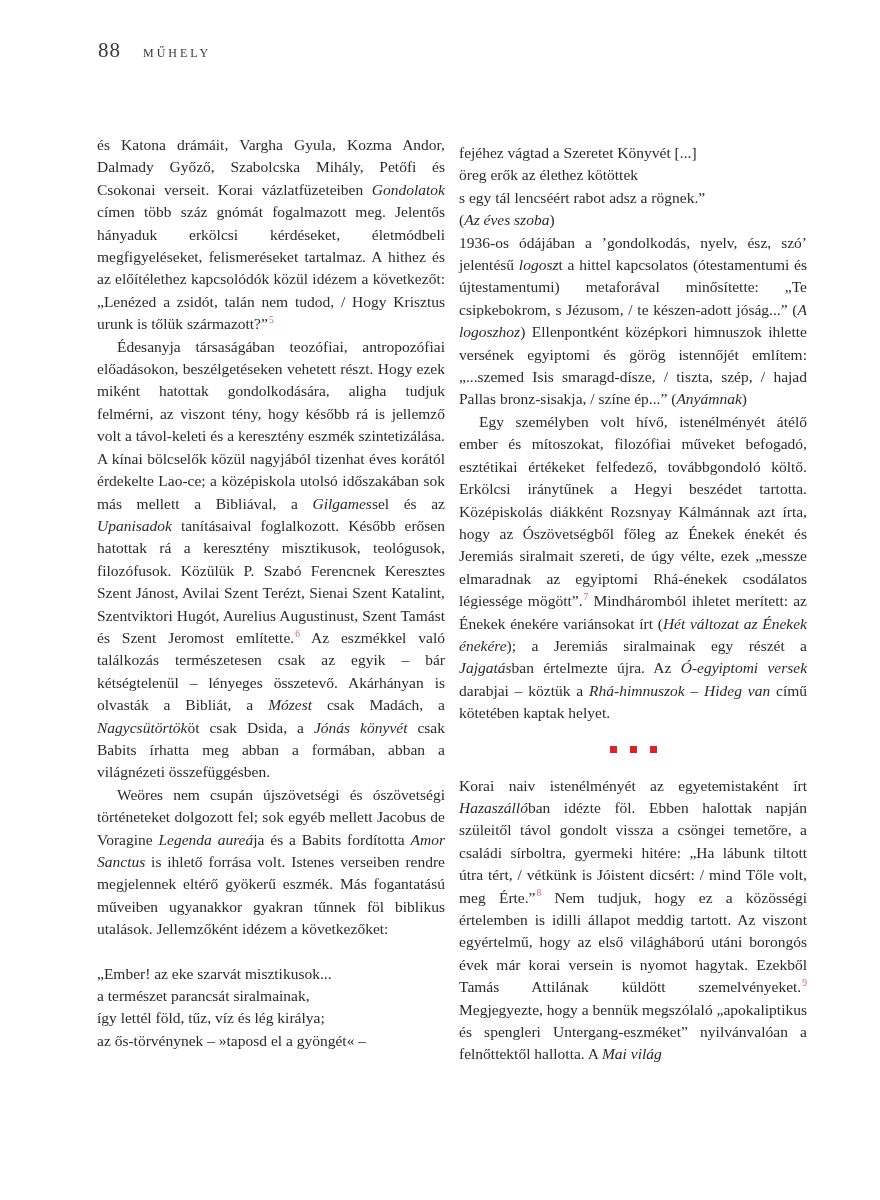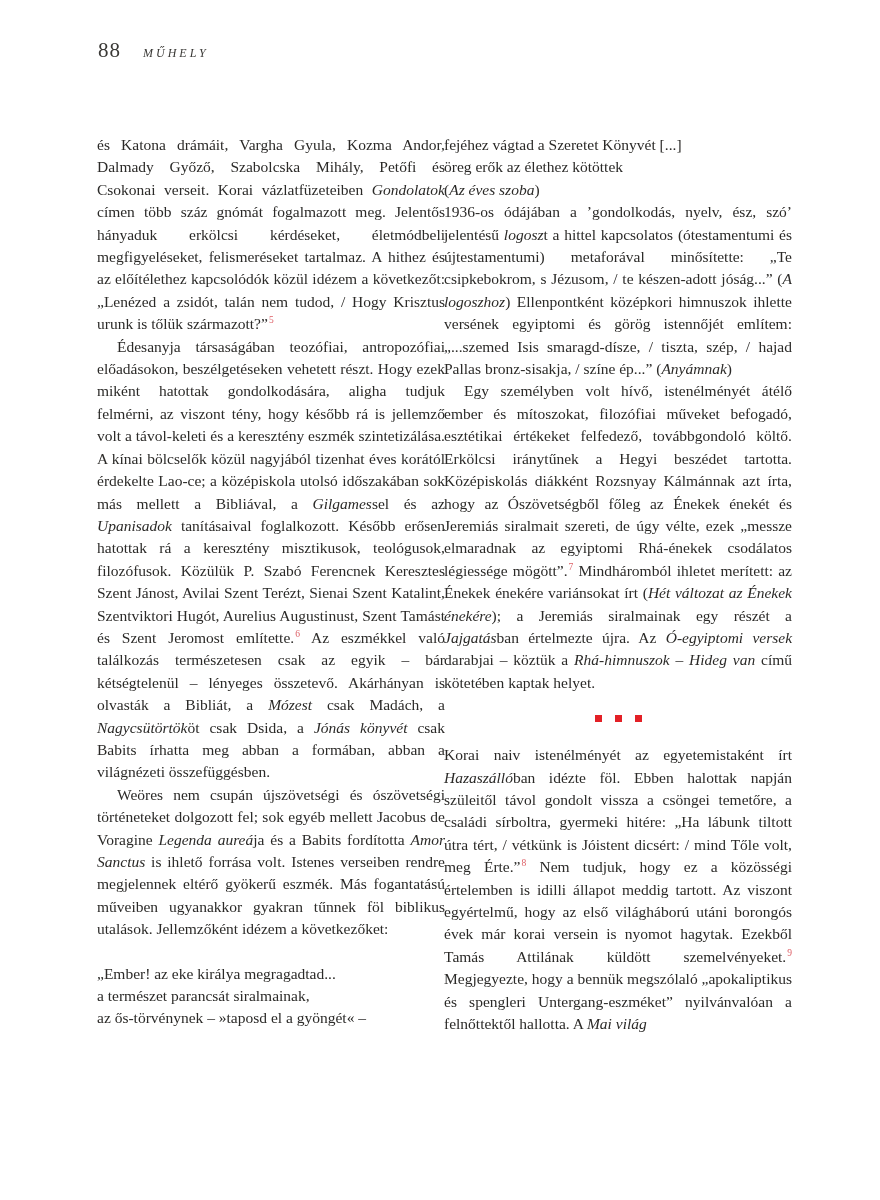--- a/index.html
+++ b/index.html
@@ -22,32 +22,31 @@
     font-size:15px;
     color:#3a3936;
   }
   .page-num{
     font-style:normal;
     letter-spacing:1px;
     margin-right:22px;
     font-size:21px;
   }
   .section-title{
-    font-style:italic;
     font-size:12px;
     letter-spacing:3px;
     color:#3a3936;
   }
   .col{
     position:absolute;top:134px;width:348px;
     font-size:15.5px;line-height:22.4px;
     text-align:justify;text-justify:inter-word;
   }
   .col-left{left:97px;}
-  .col-right{left:444px;}
+  .col-right{left:459px;margin-top:8px;}
   p.para{margin:0;}
   p.indent{text-indent:20px;}
   .gap{margin-top:22px;}
   .verse{text-align:left;}
   .verse-line{line-height:22.4px;}
   sup.fn{
     color:var(--footnote-red);
     font-size:9.5px;
     line-height:0;
     vertical-align:super;
@@ -68,29 +67,31 @@
 <header>
   <span class="page-num">88</span><span class="section-title">MŰHELY</span>
 </header>
 
 <main>
   <div class="col col-left">
       <p class="para"><span>és Katona drámáit, Vargha Gyula, Kozma Andor, Dalmady Győző, Szabolcska Mihály, Petőfi és Csokonai verseit. Korai vázlatfüzeteiben </span><i>Gondolatok</i><span> címen több száz gnómát fogalmazott meg. Jelentős hányaduk erkölcsi kérdéseket, életmódbeli megfigyeléseket, felismeréseket tartalmaz. A hithez és az előítélethez kapcsolódók közül idézem a következőt: „Lenézed a zsidót, talán nem tudod, / Hogy Krisztus urunk is tőlük származott?”</span><sup class="fn">5</sup></p>
       <p class="para indent"><span>Édesanyja társaságában teozófiai, antropozófiai előadásokon, beszélgetéseken vehetett részt. Hogy ezek miként hatottak gondolkodására, aligha tudjuk felmérni, az viszont tény, hogy később rá is jellemző volt a távol-keleti és a keresztény eszmék szintetizálása. A kínai bölcselők közül nagyjából tizenhat éves korától érdekelte Lao-ce; a középiskola utolsó időszakában sok más mellett a Bibliával, a </span><i>Gilgames</i><span>sel és az </span><i>Upanisadok</i><span> tanításaival foglalkozott. Később erősen hatottak rá a keresztény misztikusok, teológusok, filozófusok. Közülük P. Szabó Ferencnek Keresztes Szent Jánost, Avilai Szent Terézt, Sienai Szent Katalint, Szentviktori Hugót, Aurelius Augustinust, Szent Tamást és Szent Jeromost említette.</span><sup class="fn">6</sup><span> Az eszmékkel való találkozás természetesen csak az egyik – bár kétségtelenül – lényeges összetevő. Akárhányan is olvasták a Bibliát, a </span><i>Mózest</i><span> csak Madách, a </span><i>Nagycsütörtök</i><span>öt csak Dsida, a </span><i>Jónás könyvét</i><span> csak Babits írhatta meg abban a formában, abban a világnézeti összefüggésben.</span></p>
       <p class="para indent"><span>Weöres nem csupán újszövetségi és ószövetségi történeteket dolgozott fel; sok egyéb mellett Jacobus de Voragine </span><i>Legenda aureá</i><span>ja és a Babits fordította </span><i>Amor Sanctus</i><span> is ihlető forrása volt. Istenes verseiben rendre megjelennek eltérő gyökerű eszmék. Más fogantatású műveiben ugyanakkor gyakran tűnnek föl biblikus utalások. Jellemzőként idézem a következőket:</span></p>
       <div class="verse gap">
-        <div class="verse-line"><span>„Ember! az eke királya megragadtad...</span></div>
+        <div class="verse-line"><span>„Ember! az eke szarvát misztikusok...</span></div>
         <div class="verse-line"><span>a természet parancsát siralmainak,</span></div>
+        <div class="verse-line"><span>így lettél föld, tűz, víz és lég királya;</span></div>
         <div class="verse-line"><span>az ős-törvénynek – »taposd el a gyöngét« –</span></div>
       </div>
     </div>
   <div class="col col-right">
       <div class="verse">
         <div class="verse-line"><span>fejéhez vágtad a Szeretet Könyvét [...]</span></div>
         <div class="verse-line"><span>öreg erők az élethez kötöttek</span></div>
+        <div class="verse-line"><span>s egy tál lencséért rabot adsz a rögnek.”</span></div>
         <div class="verse-line"><span>(</span><i>Az éves szoba</i><span>)</span></div>
       </div>
       <p class="para gap"><span>1936-os ódájában a ’gondolkodás, nyelv, ész, szó’ jelentésű </span><i>logosz</i><span>t a hittel kapcsolatos (ótestamentumi és újtestamentumi) metaforával minősítette: „Te csipkebokrom, s Jézusom, / te készen-adott jóság...” (</span><i>A logoszhoz</i><span>) Ellenpontként középkori himnuszok ihlette versének egyiptomi és görög istennőjét említem: „...szemed Isis smaragd-dísze, / tiszta, szép, / hajad Pallas bronz-sisakja, / színe ép...” (</span><i>Anyámnak</i><span>)</span></p>
       <p class="para indent"><span>Egy személyben volt hívő, istenélményét átélő ember és mítoszokat, filozófiai műveket befogadó, esztétikai értékeket felfedező, továbbgondoló költő. Erkölcsi iránytűnek a Hegyi beszédet tartotta. Középiskolás diákként Rozsnyay Kálmánnak azt írta, hogy az Ószövetségből főleg az Énekek énekét és Jeremiás siralmait szereti, de úgy vélte, ezek „messze elmaradnak az egyiptomi Rhá-énekek csodálatos légiessége mögött”.</span><sup class="fn">7</sup><span> Mindháromból ihletet merített: az Énekek énekére variánsokat írt (</span><i>Hét változat az Énekek énekére</i><span>); a Jeremiás siralmainak egy részét a </span><i>Jajgatás</i><span>ban értelmezte újra. Az </span><i>Ó-egyiptomi versek</i><span> darabjai – köztük a </span><i>Rhá-himnuszok</i><span> – </span><i>Hideg van</i><span> című kötetében kaptak helyet.</span></p>
       <div class="separator">
         <span class="sq"></span>
         <span class="sq"></span>
         <span class="sq"></span>
       </div>
       <p class="para"><span>Korai naiv istenélményét az egyetemistaként írt </span><i>Hazaszálló</i><span>ban idézte föl. Ebben halottak napján szüleitől távol gondolt vissza a csöngei temetőre, a családi sírboltra, gyermeki hitére: „Ha lábunk tiltott útra tért, / vétkünk is Jóistent dicsért: / mind Tőle volt, meg Érte.”</span><sup class="fn">8</sup><span> Nem tudjuk, hogy ez a közösségi értelemben is idilli állapot meddig tartott. Az viszont egyértelmű, hogy az első világháború utáni borongós évek már korai versein is nyomot hagytak. Ezekből Tamás Attilának küldött szemelvényeket.</span><sup class="fn">9</sup><span> Megjegyezte, hogy a bennük megszólaló „apokaliptikus és spengleri Untergang-eszméket” nyilvánvalóan a felnőttektől hallotta. A </span><i>Mai világ</i></p>

